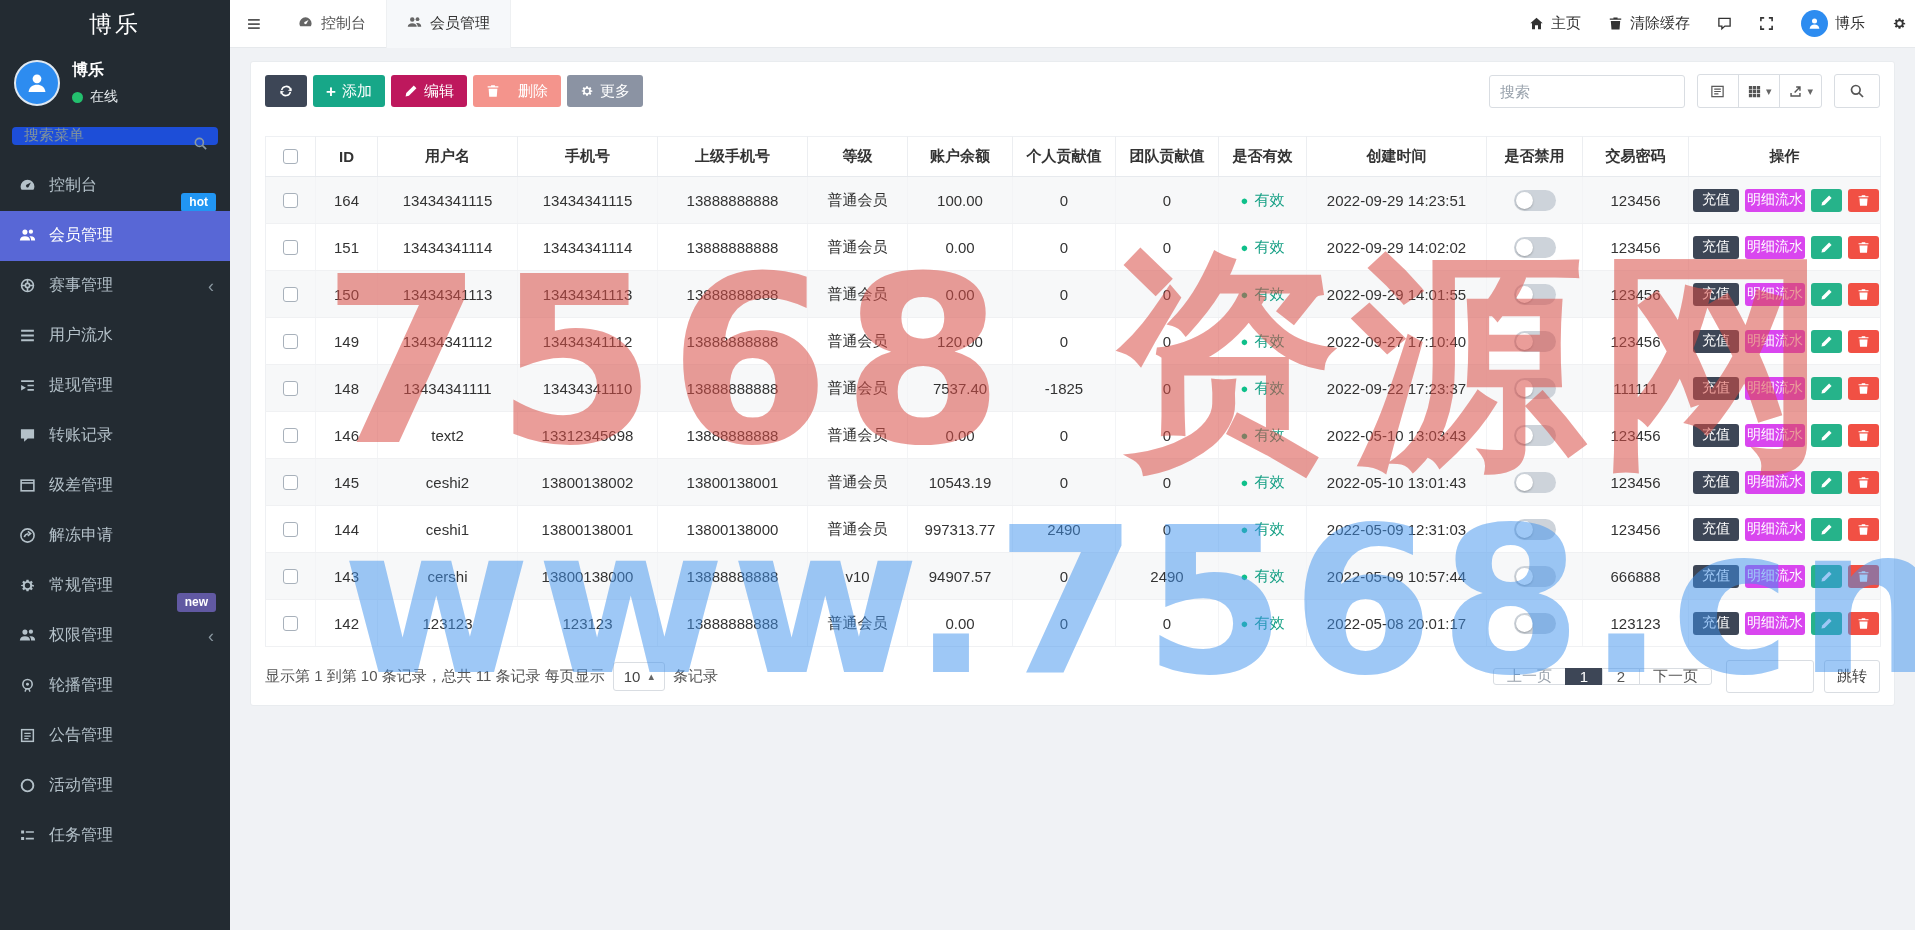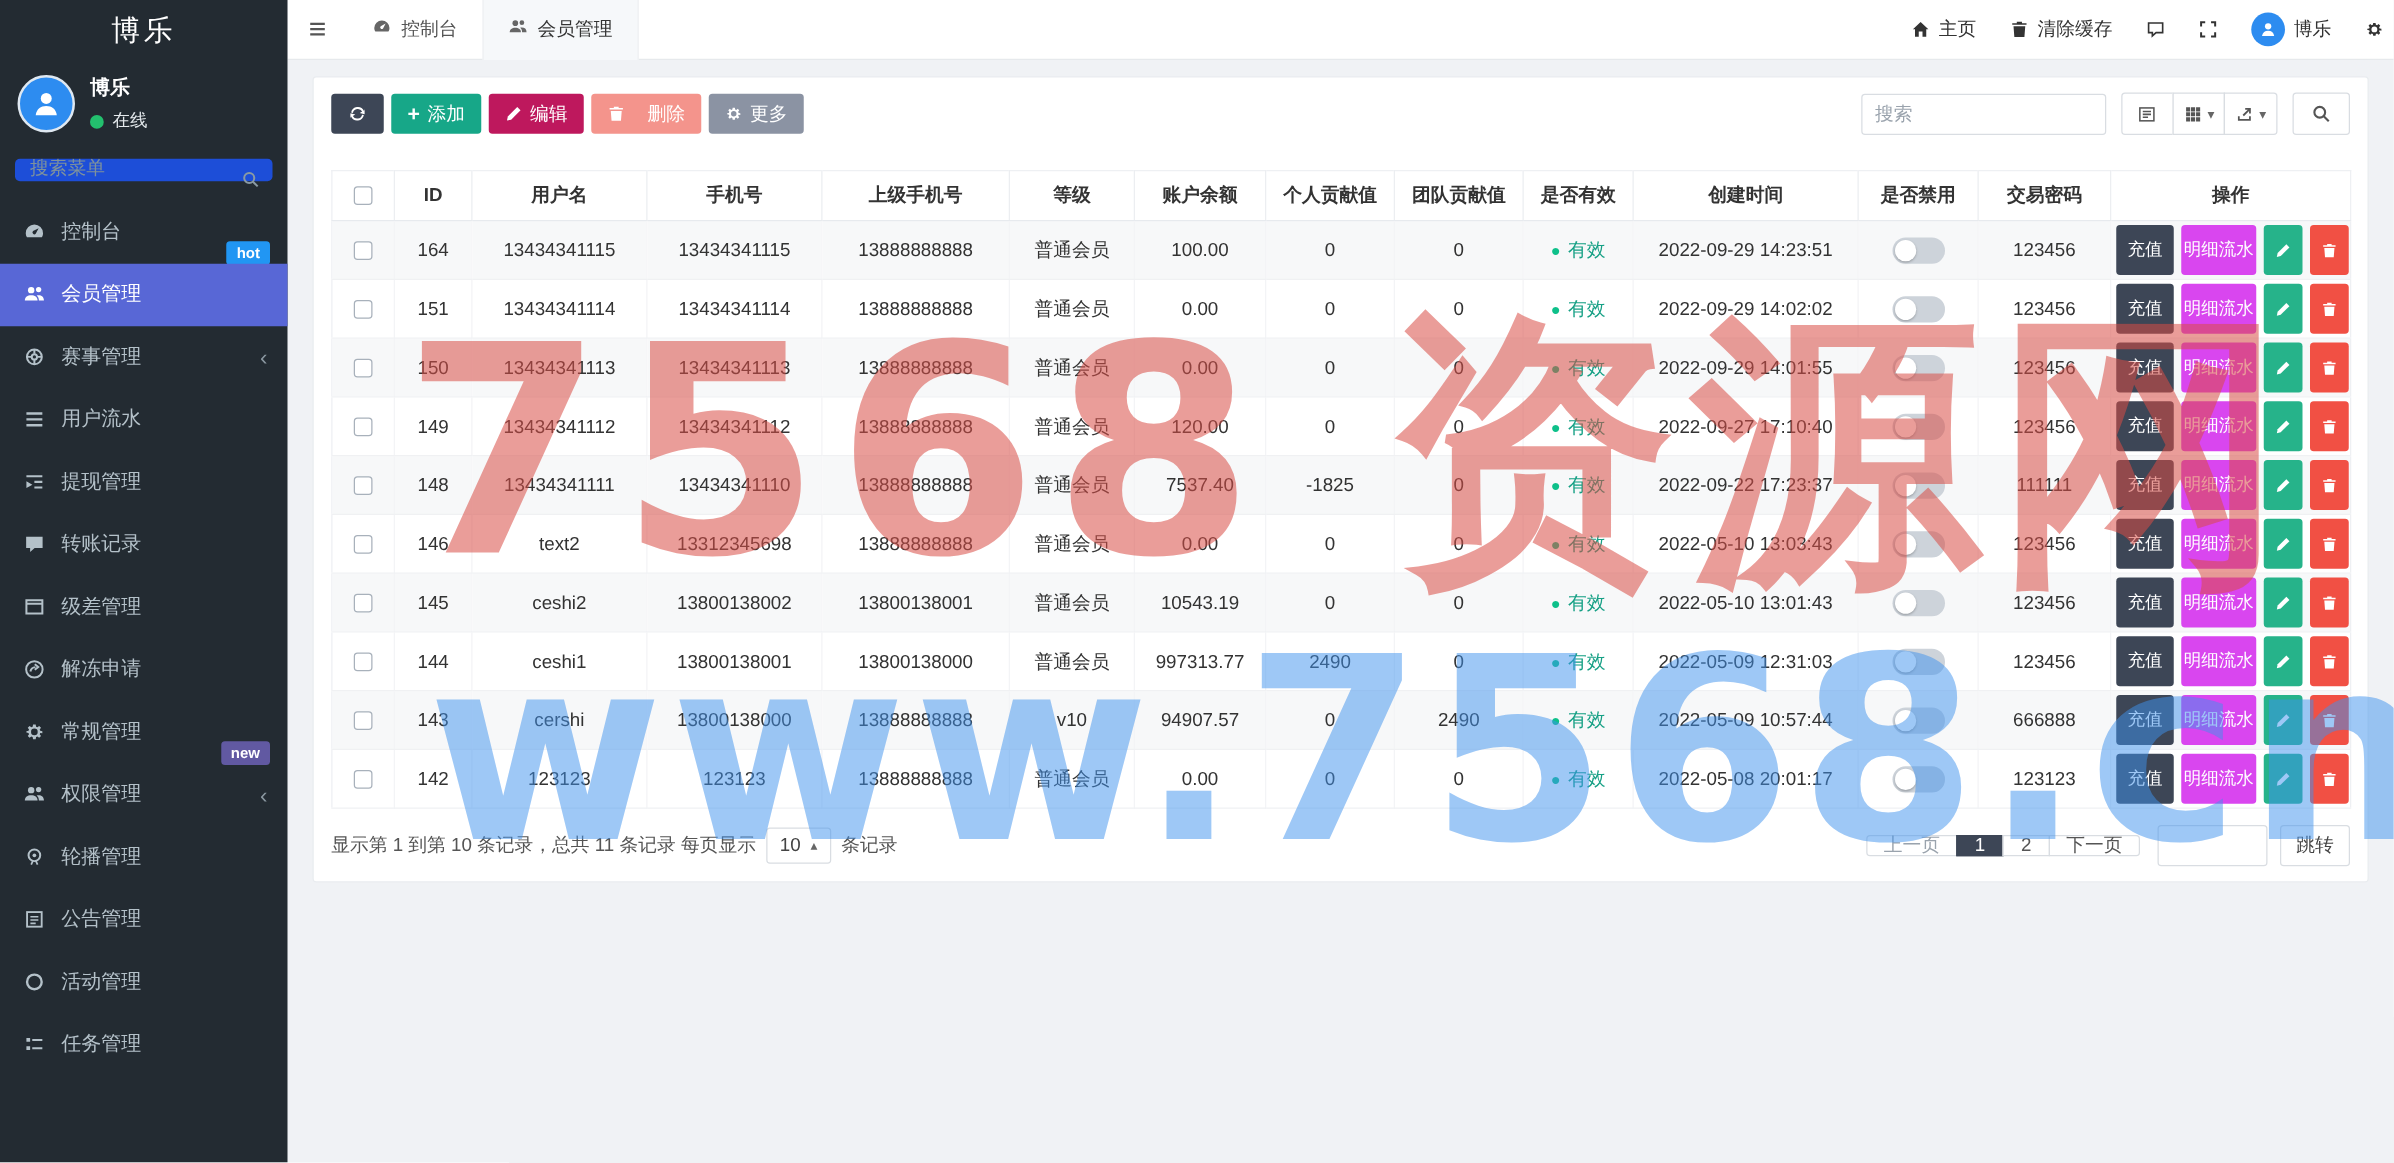--- a/index.html
+++ b/index.html
@@ -91,21 +91,21 @@
   tbody td { height:47px; font-size:15px; color:#333; text-align:center;
              border-bottom:1px solid #f0f1f3; border-right:1px solid #f3f4f6; overflow:hidden; white-space:nowrap; }
   tbody td:last-child { border-right:none; }
   tbody tr:nth-child(odd) { background:#f7f8f9; }
   .cb { width:15px; height:15px; border:1px solid #a8b1bb; border-radius:3px; background:#fff; margin:0 auto; cursor:pointer; }
   .vdot { color:#0ec08a; font-size:13px; margin-right:6px; }
   .vtxt { color:#16a085; }
   .tgl { width:42px; height:21px; border-radius:11px; background:#cdd3da; margin:0 auto; position:relative; cursor:pointer; }
   .tgl::after { content:''; position:absolute; left:2px; top:2px; width:17px; height:17px; border-radius:50%;
                 background:#fff; box-shadow:0 1px 2px rgba(0,0,0,.25); }
-  .op { border:none; border-radius:3px; color:#fff; font-size:14px; height:40px; cursor:pointer;
+  .op { border:none; border-radius:3px; color:#fff; font-size:14px; height:23px; cursor:pointer;
         display:inline-flex; align-items:center; justify-content:center; margin:0 3px; vertical-align:middle; font-family:Liberation Mono, monospace; }
   .op svg { width:13px; height:13px; }
   .op-re { background:#3d4656; padding:0 9px; }
   .op-de { background:#d946ef; padding:0 2px; }
   .op-ed { background:#26b38a; width:31px; }
   .op-tr { background:#f15044; width:31px; }
 
   
   .card-footer { display:flex; align-items:center; margin-top:13px; font-size:15px; color:#555; }
   .psize { display:inline-flex; align-items:center; gap:8px; border:1px solid #d9dde2; border-radius:3px;

